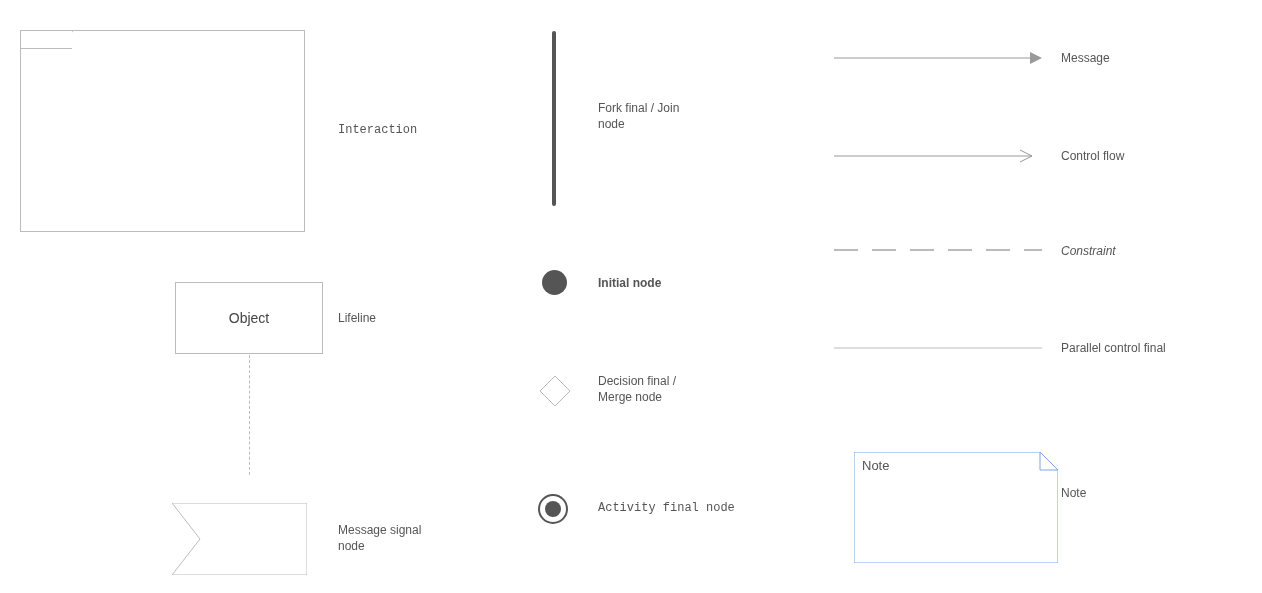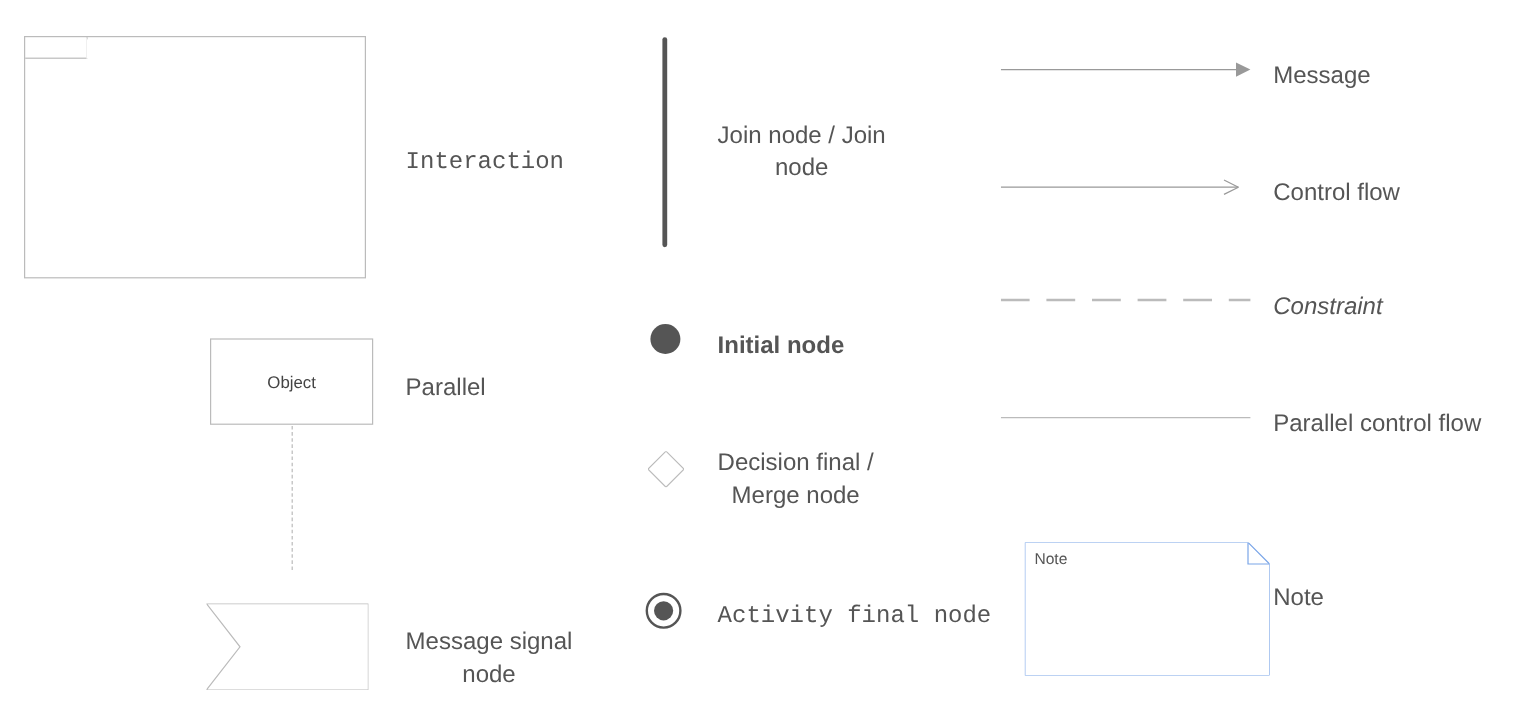--- a/index.html
+++ b/index.html
@@ -10,23 +10,22 @@
       font-family: Arial, Helvetica, sans-serif;
       font-size: 14px;
       color: #666;
       position: relative;
       width: 1262px;
       height: 593px;
     }
     .label {
       position: absolute;
       color: #555;
-      font-size: 20px;
+      font-size: 12px;
       line-height: 1.35;
-      text-align: center;
     }
     .symbol { position: absolute; }
     .interaction-box {
       width: 285px;
       height: 202px;
       border: 1px solid #bbb;
       background: #fff;
       position: relative;
     }
     .interaction-tag {
@@ -39,21 +38,21 @@
     }
     .interaction-tag::after {
       content: "";
       position: absolute;
       top: 0; right: -10px;
       width: 0; height: 0;
       border-top: 18px solid transparent;
       border-left: 10px solid #fff;
     }
     .lifeline-head {
-      width: 136px;
+      width: 148px;
       height: 72px;
       border: 1px solid #bbb;
       display: flex;
       align-items: center;
       justify-content: center;
       color: #444;
       font-size: 14px;
       background: #fff;
     }
     .lifeline-tail {
@@ -120,32 +119,32 @@
   </div>
 </div>
 <div class="label" style="left:338px; top:122px;font-family:Liberation Mono, monospace;">Interaction</div>
 
 <div class="symbol" style="left:175px; top:282px;">
   <div class="lifeline-head">
     <span>Object</span>
   </div>
   <div class="lifeline-tail"></div>
 </div>
-<div class="label" style="left:338px; top:310px;">Parallel</div>
+<div class="label" style="left:338px; top:310px;">Lifeline</div>
 
 <div class="symbol receive-signal" style="left:172px; top:503px;">
   <svg width="135" height="72">
     <polygon points="0,0 135,0 135,72 0,72 28,36" fill="#fff" stroke="#bbb" stroke-width="1"></polygon>
   </svg>
 </div>
 <div class="label" style="left:338px; top:522px; white-space: pre-line;">Message signal
 node</div>
 
 <div class="symbol fork-bar" style="left:552px; top:31px;"></div>
-<div class="label" style="left:598px; top:100px; white-space: pre-line;">Join node / Join
+<div class="label" style="left:598px; top:100px; white-space: pre-line;">Fork final / Join
 node</div>
 
 <div class="symbol initial-node" style="left:542px; top:270px;"></div>
 <div class="label" style="left:598px; top:275px;font-weight:bold;">Initial node</div>
 
 <div class="symbol decision-node" style="left:540px; top:376px;">
   <svg width="30" height="30">
     <polygon points="15,0 30,15 15,30 0,15" fill="#fff" stroke="#bbb" stroke-width="1"></polygon>
   </svg>
 </div>
@@ -179,21 +178,21 @@
     <line x1="0" y1="4" x2="208" y2="4" stroke="#bbb" stroke-width="2" stroke-dasharray="24 14"></line>
   </svg>
 </div>
 <div class="label" style="left:1061px; top:243px;font-style:italic;">Constraint</div>
 
 <div class="symbol arrow-line" style="left:834px; top:344px;">
   <svg width="210" height="8">
     <line x1="0" y1="4" x2="208" y2="4" stroke="#bbb" stroke-width="1"></line>
   </svg>
 </div>
-<div class="label" style="left:1061px; top:340px;">Parallel control flow</div>
+<div class="label" style="left:1061px; top:340px;">Parallel control final</div>
 
 <div class="symbol note-box" style="left:834px; top:432px;">
   <svg width="204" height="111">
     <polygon points="0,0 186,0 204,18 204,111 0,111" fill="#fff" stroke="#7aa5e8" stroke-width="1"></polygon>
     <polyline points="186,0 186,18 204,18" fill="none" stroke="#7aa5e8" stroke-width="1"></polyline>
   </svg>
   <div class="note-text">Note</div>
 </div>
 <div class="label" style="left:1061px; top:485px;">Note</div>
 

